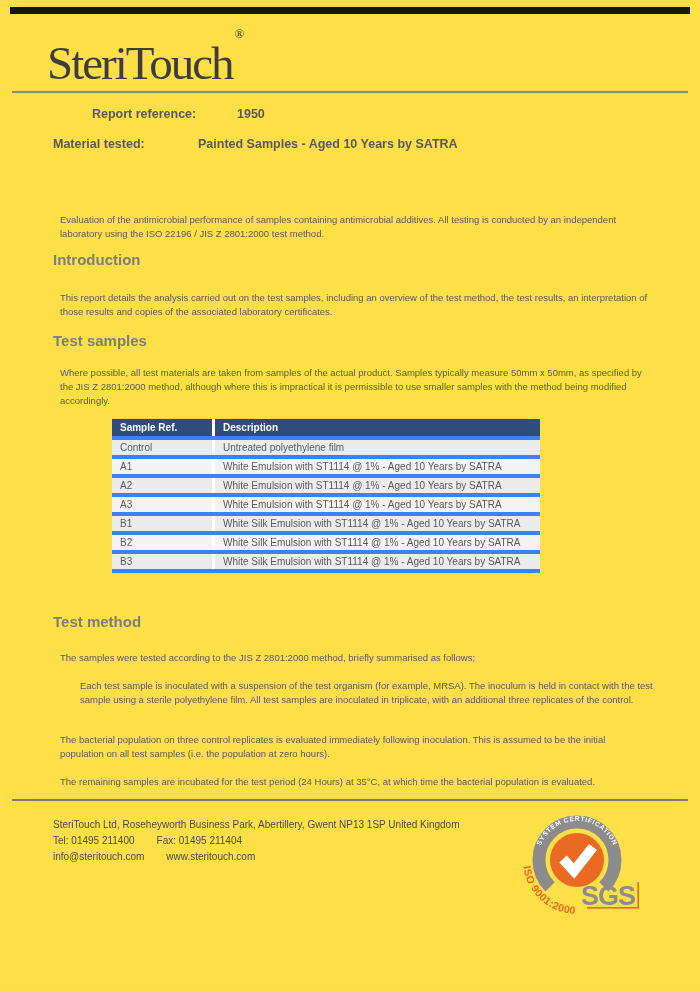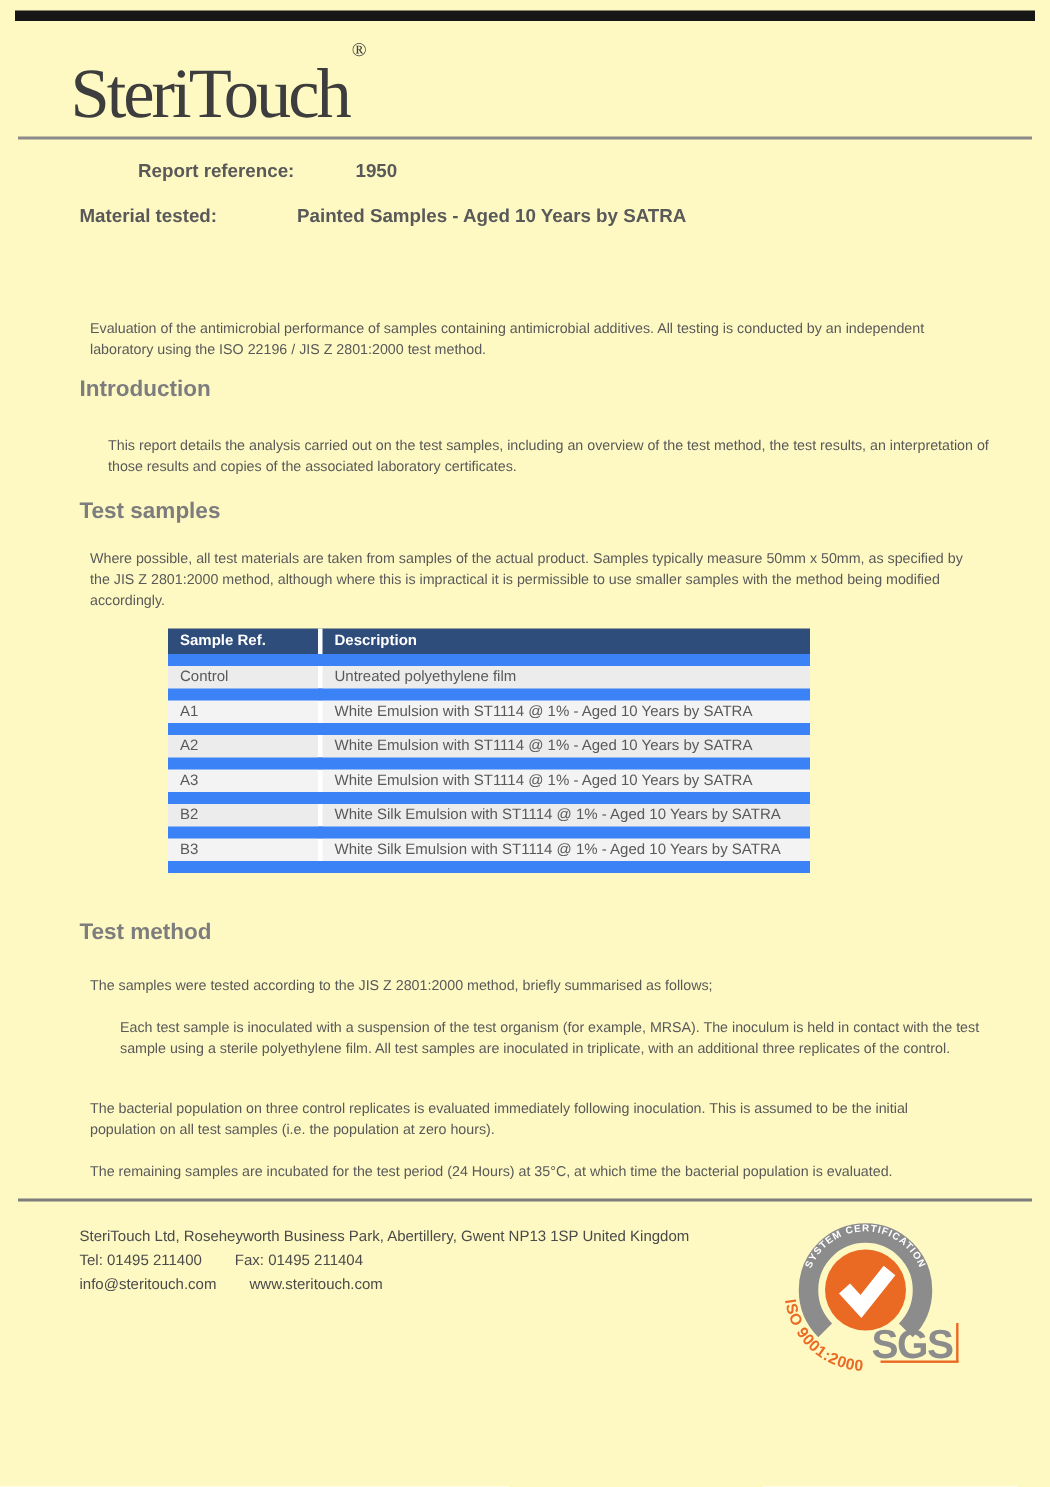--- a/index.html
+++ b/index.html
@@ -1,54 +1,54 @@
 <!DOCTYPE html>
 <html><head>
 <meta charset="utf-8">
 <style>
   html, body { margin:0; padding:0; background:#ffffff; }
   .page {
-    position:relative; width:700px; height:991px; background:#fef9c3;
+    position:relative; width:700px; height:991px; background:#fde047;
     font-family:"Liberation Sans", sans-serif; overflow:hidden;
   }
   .topbar { position:absolute; left:10px; top:7px; width:680px; height:7px; background:#161616; }
   .logo { position:absolute; left:47px; top:40px; font-family:"Liberation Serif", serif;
           font-size:47px; color:#3d3d3d; letter-spacing:-2px; line-height:1; white-space:nowrap; }
   .logo sup { font-size:13px; letter-spacing:0; position:relative; top:-24px; left:2px; }
   .rule-top { position:absolute; left:12px; top:91px; width:676px; height:2px; background:#8a8a8a; }
   .rule-bottom { position:absolute; left:12px; top:799px; width:676px; height:2px; background:#7d7d7d; }
 
   .meta { position:absolute; left:53px; display:flex; font-size:12.5px; font-weight:bold; color:#595959; }
   .meta .label { width:145px; }
   .meta-1 { top:107px;margin-left:39px; }
   .meta-2 { top:137px;justify-content:center; }
 
   .para { position:absolute; left:60px; width:588px; font-size:9.5px; line-height:14px; color:#595959; }
   .heading { position:absolute; left:53px; font-size:15px; font-weight:bold; color:#7d7d7d; }
 
   .p-summary { top:203px; }
   .h-intro   { top:251px; }
-  .p-intro   { top:281px;margin-left:12px; }
+  .p-intro   { top:281px; }
   .h-samples { top:332px; }
   .p-samples { top:356px; }
   .h-method  { top:613px; }
   .p-m1 { top:641px; }
   .p-m2 { top:669px;margin-left:20px; }
   .p-m3 { top:723px; }
   .p-m4 { top:765px; }
 
   table.samples { position:absolute; left:112px; top:419px; width:428px;
                   border-collapse:collapse; font-size:10px; }
   table.samples th {
     background:#2E4D7B; color:#ffffff; font-weight:bold; text-align:left;
     padding:2px 8px; height:13px;
   }
   table.samples td { color:#595959; padding:1.5px 8px; height:12px; }
   table.samples th:first-child, table.samples td:first-child { width:84px; border-right:3px solid #fff; }
-  table.samples tr { border-bottom:8px solid #3b82f6; }
+  table.samples tr { border-bottom:4px solid #3b82f6; }
   table.samples tbody tr:nth-child(odd)  td { background:#ECECEC; }
   table.samples tbody tr:nth-child(even) td { background:#F3F3F3; }
 
   .footer-text { position:absolute; left:53px; top:817px; font-size:10px; color:#4a4a4a; line-height:16px; }
   .footer-text .addr { font-weight:normal;text-align:center; }
   .footer-text .gap { display:inline-block; width:22px; }
 
   .cert { position:absolute; left:505px; top:806px; }
 </style>
 </head>
@@ -97,20 +97,24 @@
       </tr>
       <tr>
         <td>A2</td>
         <td>White Emulsion with ST1114 @ 1% - Aged 10 Years by SATRA</td>
       </tr>
       <tr>
         <td>A3</td>
         <td>White Emulsion with ST1114 @ 1% - Aged 10 Years by SATRA</td>
       </tr>
       <tr>
+        <td>B1</td>
+        <td>White Silk Emulsion with ST1114 @ 1% - Aged 10 Years by SATRA</td>
+      </tr>
+      <tr>
         <td>B2</td>
         <td>White Silk Emulsion with ST1114 @ 1% - Aged 10 Years by SATRA</td>
       </tr>
       <tr>
         <td>B3</td>
         <td>White Silk Emulsion with ST1114 @ 1% - Aged 10 Years by SATRA</td>
       </tr>
     </tbody>
   </table>
 

